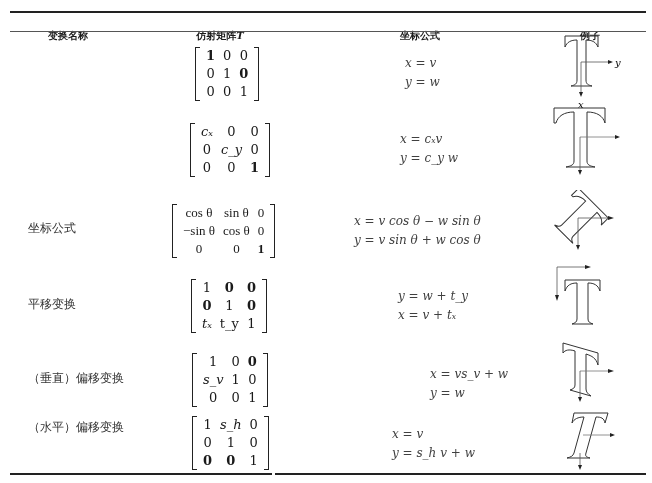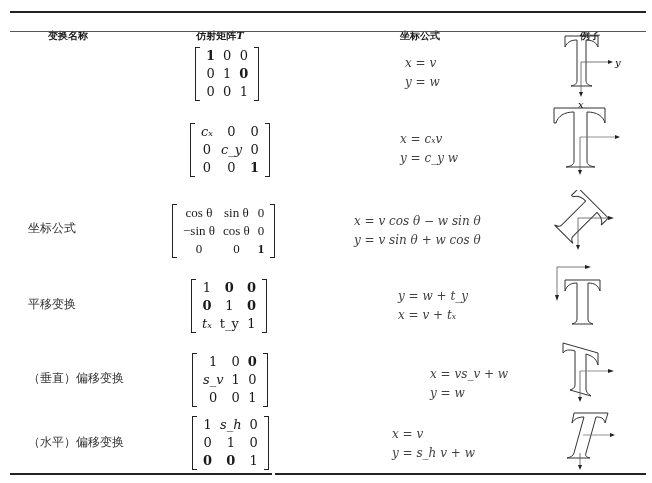--- a/index.html
+++ b/index.html
@@ -187,21 +187,21 @@
   <svg class="fig" style="left:560px;top:4px;" width="80" height="66">
     <path d="M3,2 L38,12 V24 C36,17 32,15 26,13 V48 C26,51 28,53 31,55 L10,49 C13,48 15,47 15,44 V10 C9,8 5,9 3,12 Z" fill="none" stroke="#333" stroke-width="1"></path>
     <path d="M20,30 H48" stroke="#777" stroke-width="0.8"></path>
     <polygon points="48,28 54,30 48,32" fill="#222"></polygon>
     <path d="M20,30 V56" stroke="#555" stroke-width="0.8"></path>
     <polygon points="18,56 20,61 22,56" fill="#222"></polygon>
   </svg>
 </div>
 
 <div class="row" style="top:407px;height:66px;">
-  <div class="name" style="top:27px;">（水平）偏移变换</div>
+  <div class="name" style="top:12px;">（水平）偏移变换</div>
   <div class="matrix" style="left:192px;top:9px;">
     <div class="bracket l"></div>
       <div class="bracket r"></div>
     <div class="mgrid" style="grid-template-columns:repeat(3,auto);">
       <span>1</span>
         <span style="font-style:italic">s_h</span>
         <span>0</span>
       <span>0</span>
         <span>1</span>
         <span>0</span>

